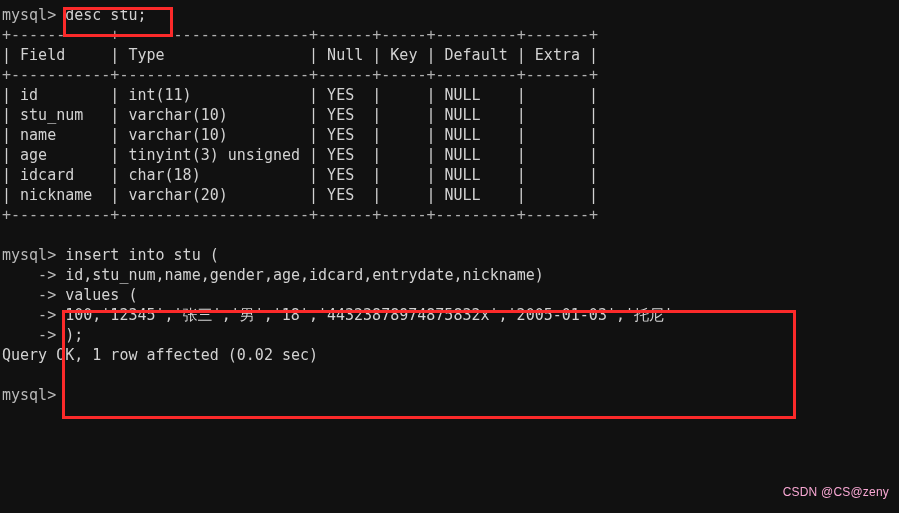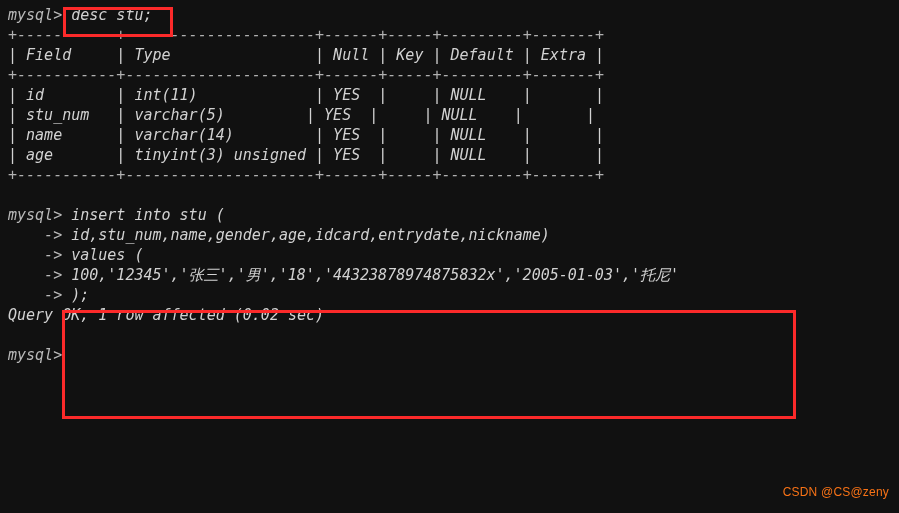--- a/index.html
+++ b/index.html
@@ -22,22 +22,21 @@
   #terminal {
     position: absolute;
     left: 0;
     top: 0;
     padding: 5px 0 0 0;
   }
   .line {
     height: 20px;
     white-space: pre;
     letter-spacing: 0px;
-    padding-left: 8px;
-    font-style: italic;
+    padding-left: 2px;
   }
   .prompt { color: #b9b9b9; }
   .rule   { color: #b0b0b0; }
   .cell   { color: #d2d2d2; }
   .blank  { height: 20px; }
 
   
   .hl {
     position: absolute;
     border: 3px solid #fc2a2a;
@@ -56,40 +55,42 @@
     top: 310px;
     width: 734px;
     height: 109px;
   }
   #watermark {
     position: absolute;
     right: 10px;
     bottom: 11px;
     font-family: "Liberation Sans", sans-serif;
     font-size: 12px;
-    color: #f97316;
+    color: #f9a8d4;
     letter-spacing: 0.2px;
   }
 </style>
 </head>
 <body>
 
 <div id="screen">
 
   <div id="terminal">
 
     <div class="line"><span class="prompt">mysql&gt;</span> <span class="cell">desc stu;</span></div>
 
     <div class="line rule">+-----------+---------------------+------+-----+---------+-------+</div>
     <div class="line cell">| Field     | Type                | Null | Key | Default | Extra |</div>
     <div class="line rule">+-----------+---------------------+------+-----+---------+-------+</div>
     <div class="line cell">| id        | int(11)             | YES  |     | NULL    |       |</div>
-    <div class="line cell">| stu_num   | varchar(5)         | YES  |     | NULL    |       |</div>
-    <div class="line cell">| name      | varchar(14)         | YES  |     | NULL    |       |</div>
+    <div class="line cell">| stu_num   | varchar(10)         | YES  |     | NULL    |       |</div>
+    <div class="line cell">| name      | varchar(10)         | YES  |     | NULL    |       |</div>
     <div class="line cell">| age       | tinyint(3) unsigned | YES  |     | NULL    |       |</div>
+    <div class="line cell">| idcard    | char(18)            | YES  |     | NULL    |       |</div>
+    <div class="line cell">| nickname  | varchar(20)         | YES  |     | NULL    |       |</div>
     <div class="line rule">+-----------+---------------------+------+-----+---------+-------+</div>
     <div class="line blank"></div>
 
     <div class="line"><span class="prompt">mysql&gt;</span> <span class="cell">insert into stu (</span></div>
     <div class="line"><span class="prompt">    -&gt;</span> <span class="cell">id,stu_num,name,gender,age,idcard,entrydate,nickname)</span></div>
     <div class="line"><span class="prompt">    -&gt;</span> <span class="cell">values (</span></div>
     <div class="line"><span class="prompt">    -&gt;</span> <span class="cell">100,'12345','张三','男','18','44323878974875832x','2005-01-03','托尼'</span></div>
     <div class="line"><span class="prompt">    -&gt;</span> <span class="cell">);</span></div>
 
     <div class="line cell">Query OK, 1 row affected (0.02 sec)</div>

